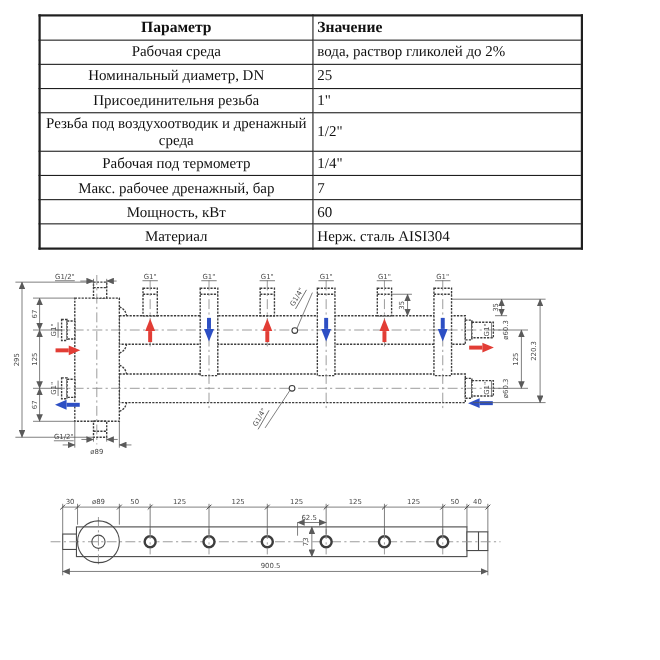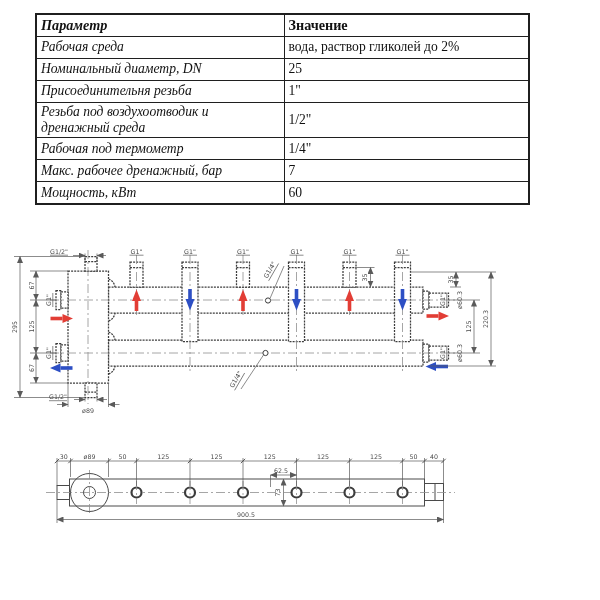--- a/index.html
+++ b/index.html
@@ -4,21 +4,21 @@
 <style>
   html,body{margin:0;padding:0;background:#fff;}
   .page{position:relative;width:600px;height:600px;background:#fff;overflow:hidden;
         font-family:"Liberation Serif", serif;}
   
   table.spec{position:absolute;left:35px;top:13px;width:493px;border-collapse:collapse;
              table-layout:fixed;border:2px solid #1f1f1f;}
   table.spec td{border:1px solid #1f1f1f;font-size:13.6px;color:#111;height:19px;
                 line-height:1.18;padding:1px 4px;vertical-align:middle;}
   table.spec col.c1{width:248px;} table.spec col.c2{width:245px;}
-  td.pcell{text-align:left;padding-left:6px;font-style:italic;}
+  td.pcell{text-align:center;padding-left:6px;}
   td.vcell{text-align:left;}
   tr.hdr td{font-weight:bold;font-size:14.2px;}
   
   svg.drw{position:absolute;left:0;top:240px;}
   .oln{fill:none;stroke:#3d3d3d;stroke-width:1.25;stroke-dasharray:2,1.1;}
   .olnf{fill:#fff;stroke:#3d3d3d;stroke-width:1.25;stroke-dasharray:2,1.1;}
   .pln{fill:none;stroke:#4a4a4a;stroke-width:1;}
   .plnf{fill:#fff;stroke:#4a4a4a;stroke-width:1;}
   .cl{fill:none;stroke:#8f8f8f;stroke-width:0.8;stroke-dasharray:9,3,2,3;}
   .dl{fill:none;stroke:#5a5a5a;stroke-width:0.7;}
@@ -63,20 +63,24 @@
           <td class="vcell">1/4"</td>
         </tr>
         <tr>
           <td class="pcell">Макс. рабочее дренажный, бар</td>
           <td class="vcell">7</td>
         </tr>
         <tr>
           <td class="pcell">Мощность, кВт</td>
           <td class="vcell">60</td>
         </tr>
+        <tr>
+          <td class="pcell">Материал</td>
+          <td class="vcell">Нерж. сталь AISI304</td>
+        </tr>
       </tbody>
   </table>
 
   <svg class="drw" width="600" height="360" viewBox="0 240 600 360">
     <defs>
       <marker id="ar" viewBox="0 0 7 6" markerWidth="7" markerHeight="6" refX="6.5" refY="3" orient="auto-start-reverse" markerUnits="userSpaceOnUse">
         <path d="M0,0 L7,3 L0,6 z" fill="#5a5a5a"></path>
       </marker>
     </defs>
 

